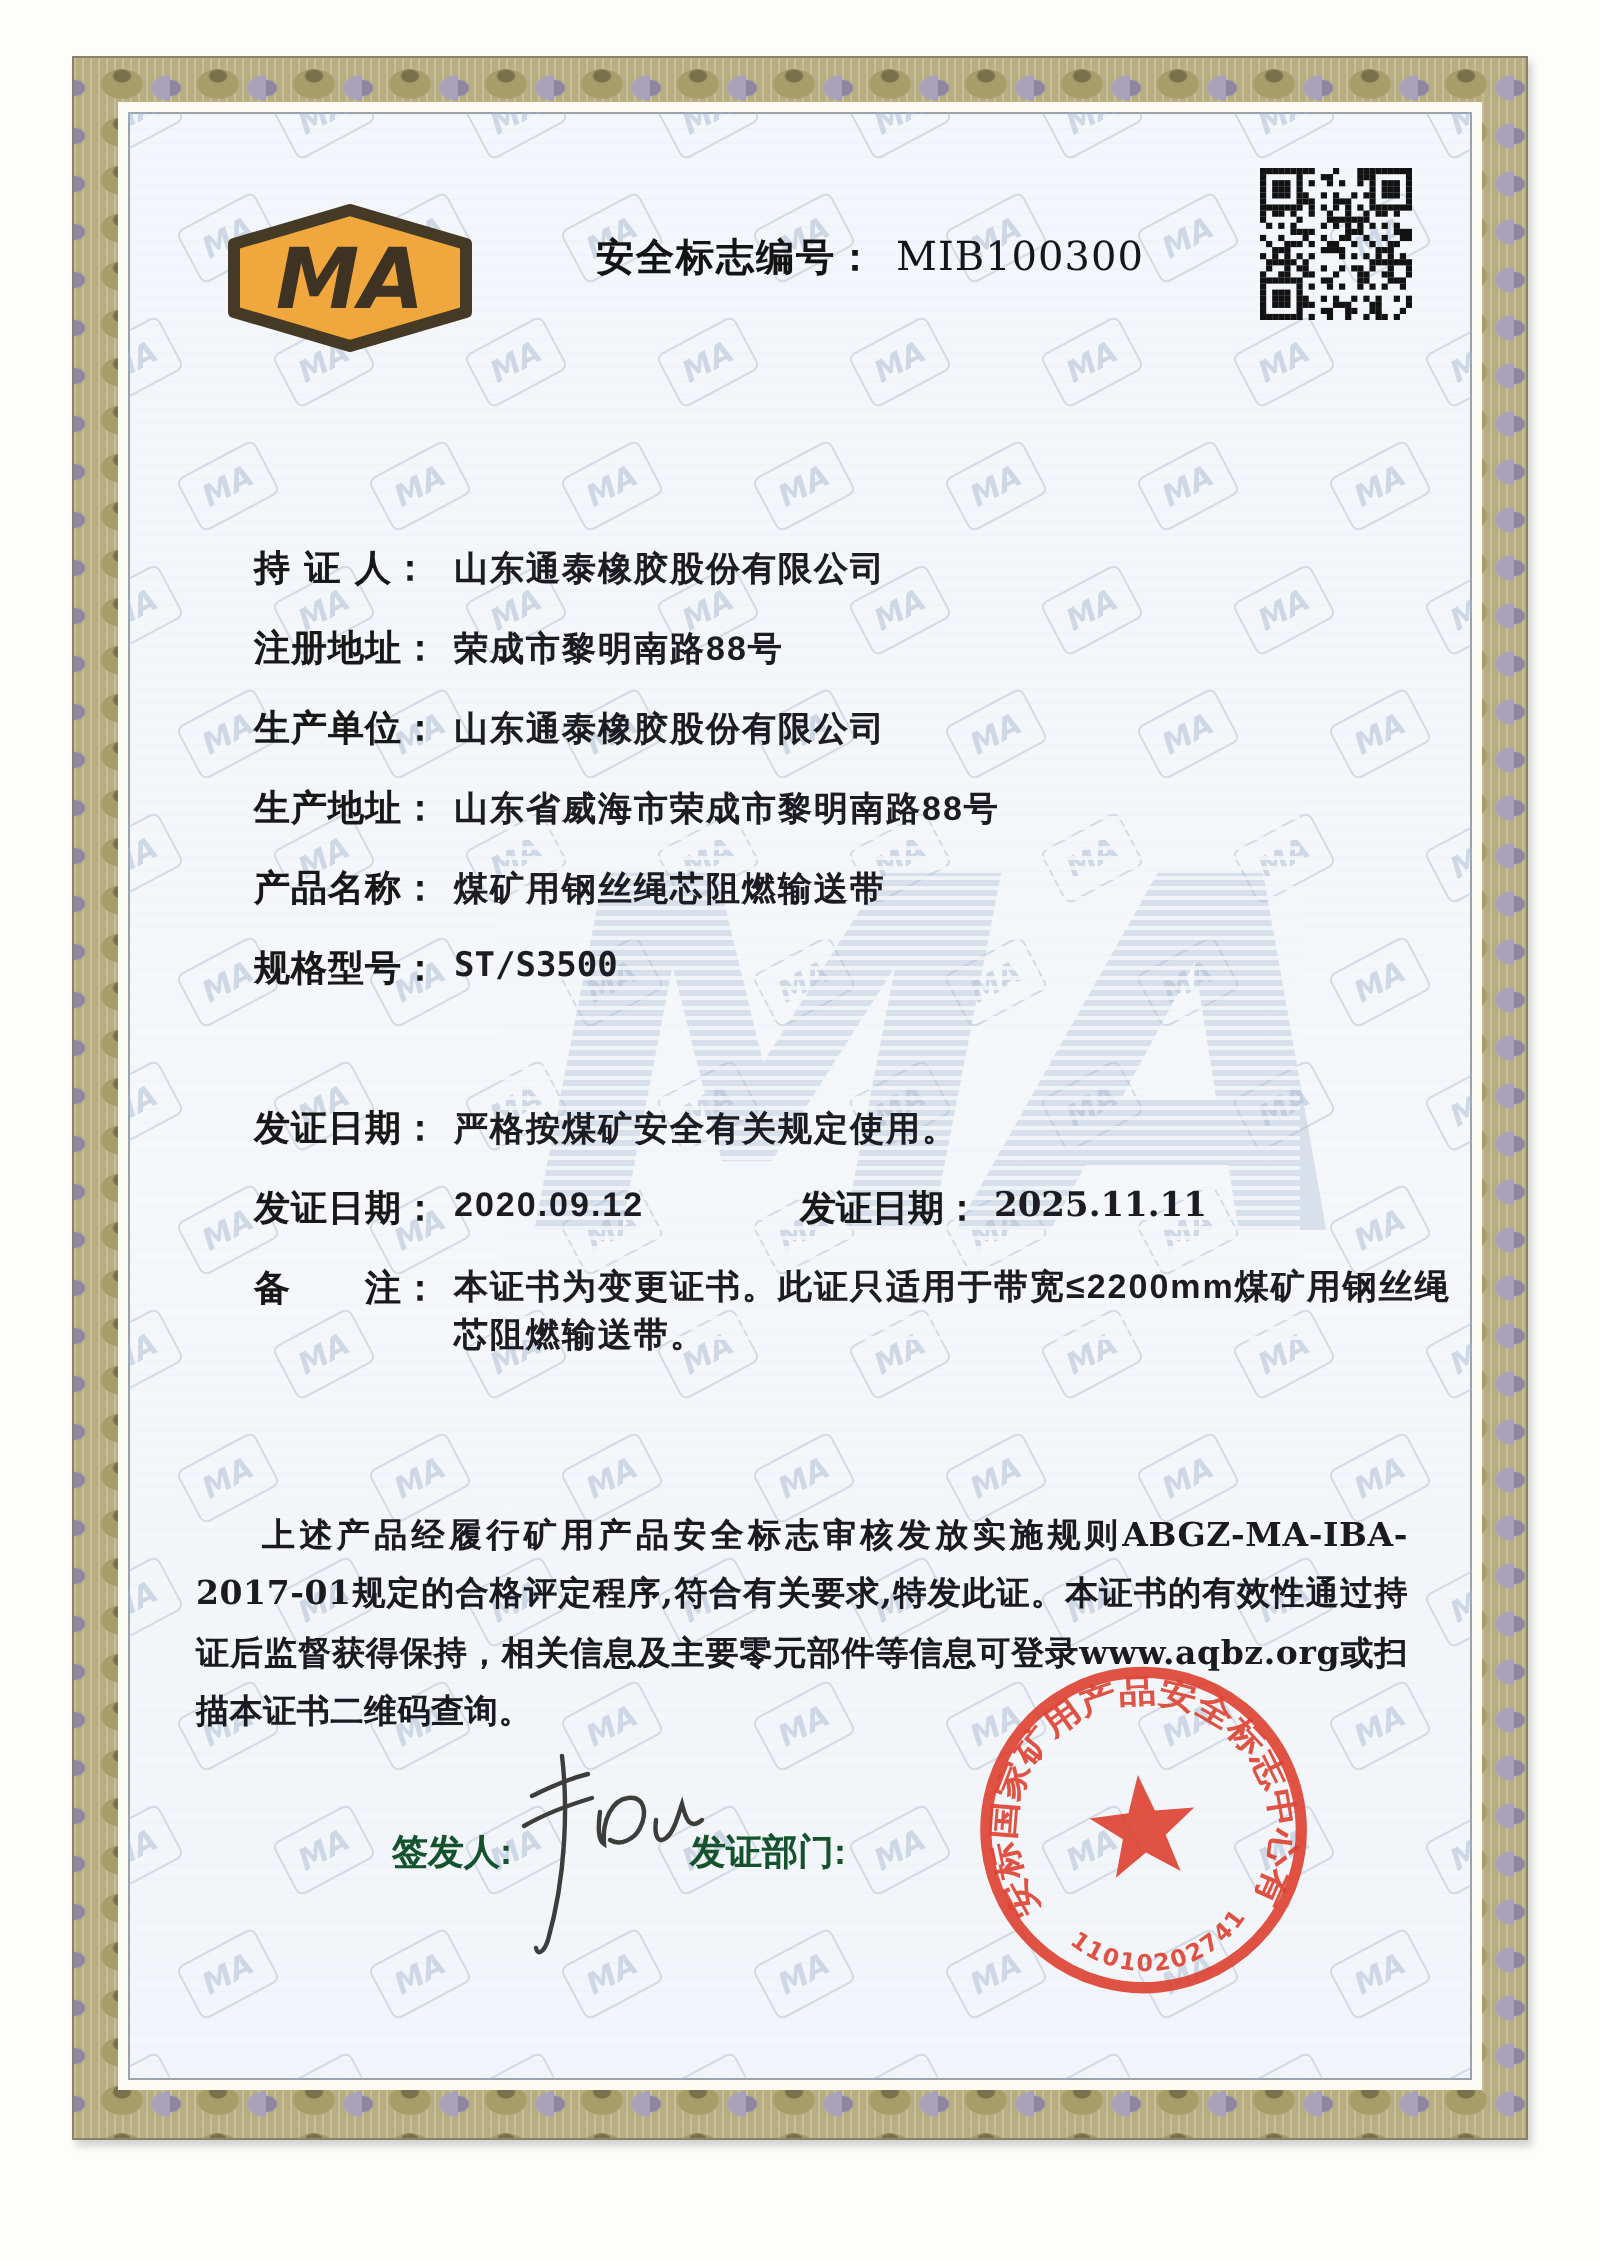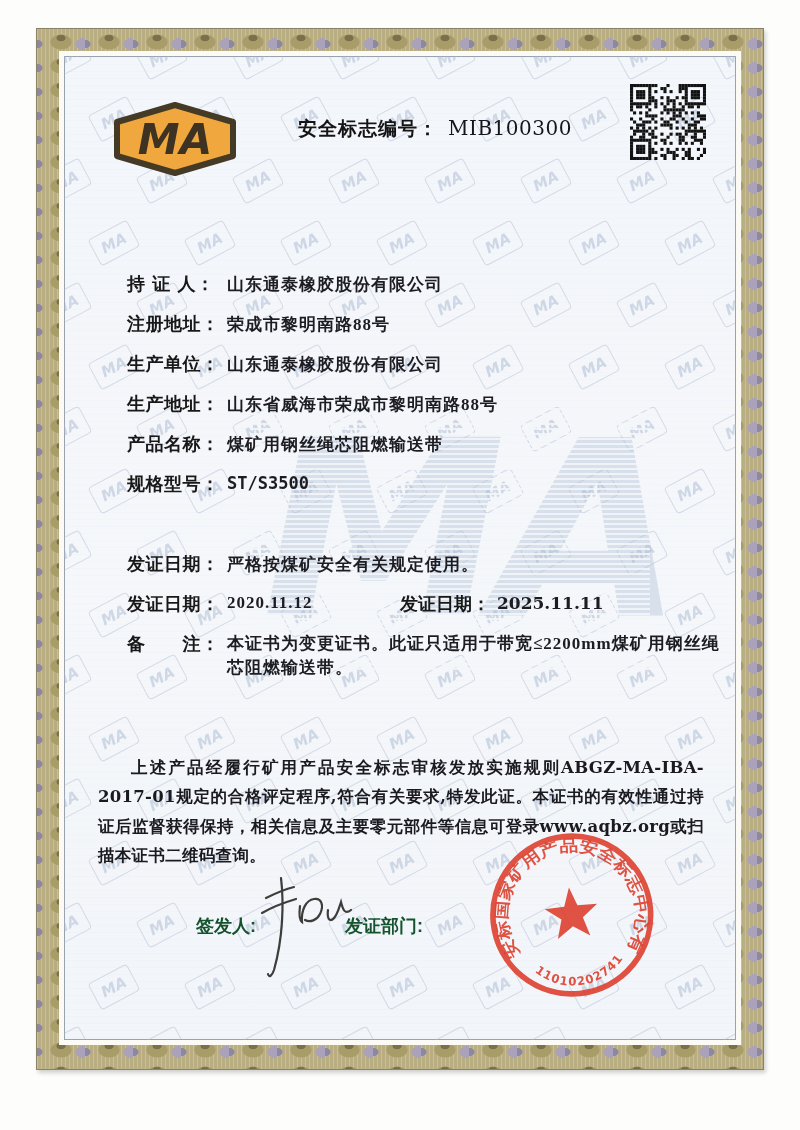--- a/index.html
+++ b/index.html
@@ -62,21 +62,21 @@
     position:absolute; left:64px; top:178px; width:672px; text-align:center;
     font-family:"DejaVu Serif","Liberation Serif",serif;
     font-size:44px; font-weight:900; letter-spacing:4px; color:#101010;
     white-space:nowrap;
   }
 
   .row { position:absolute; left:127px; white-space:nowrap; }
   .row .lbl { font-weight:bold; font-size:18px; color:#181818; letter-spacing:.5px; }
   .row .val {
     position:absolute; left:100px; top:1px;
-    font-family:Liberation Serif, serif;
+    font-family:Liberation Sans, sans-serif;
     font-size:17px; color:#1c1c22; letter-spacing:1px; font-weight:600;
   }
   .row7 .val { left:198px; font-family:"DejaVu Sans Mono","Liberation Mono",monospace; font-weight:bold; letter-spacing:0; }
   .row6 .val { font-family:"DejaVu Sans Mono","Liberation Mono",monospace; font-weight:bold; letter-spacing:0; }
   .row9 .lbl2 { position:absolute; left:273px; top:0; font-weight:bold; font-size:18px; color:#181818; }
   .row9 .val2 { position:absolute; left:370px; top:1px; font-family:"DejaVu Serif","Liberation Serif",serif; font-size:17px; color:#1c1c22; font-weight:600; }
   .row10 .val { white-space:normal; width:505px; line-height:1.4; top:0; }
 
   .declaration {
     position:absolute; left:98px; top:740px; width:606px;
@@ -564,21 +564,21 @@
     <div class="row row6" style="top:472px">
       <span class="lbl">规格型号：</span>
       <span class="val">ST/S3500</span>
     </div>
     <div class="row" style="top:552px">
       <span class="lbl">发证日期：</span>
       <span class="val">严格按煤矿安全有关规定使用。</span>
     </div>
     <div class="row row9" style="top:592px">
       <span class="lbl">发证日期：</span>
-      <span class="val">2020.11.12</span>
+      <span class="val">2020.09.12</span>
       <span class="lbl2">发证日期：</span>
       <span class="val2">2025.11.11</span>
     </div>
     <div class="row row10" style="top:632px">
       <span class="lbl">备　　注：</span>
       <span class="val">本证书为变更证书。此证只适用于带宽≤2200mm煤矿用钢丝绳芯阻燃输送带。</span>
     </div>
 
     <div class="declaration">上述产品经履行矿用产品安全标志审核发放实施规则ABGZ-MA-IBA-2017-01规定的合格评定程序,符合有关要求,特发此证。本证书的有效性通过持证后监督获得保持，相关信息及主要零元部件等信息可登录www.aqbz.org或扫描本证书二维码查询。</div>
 

